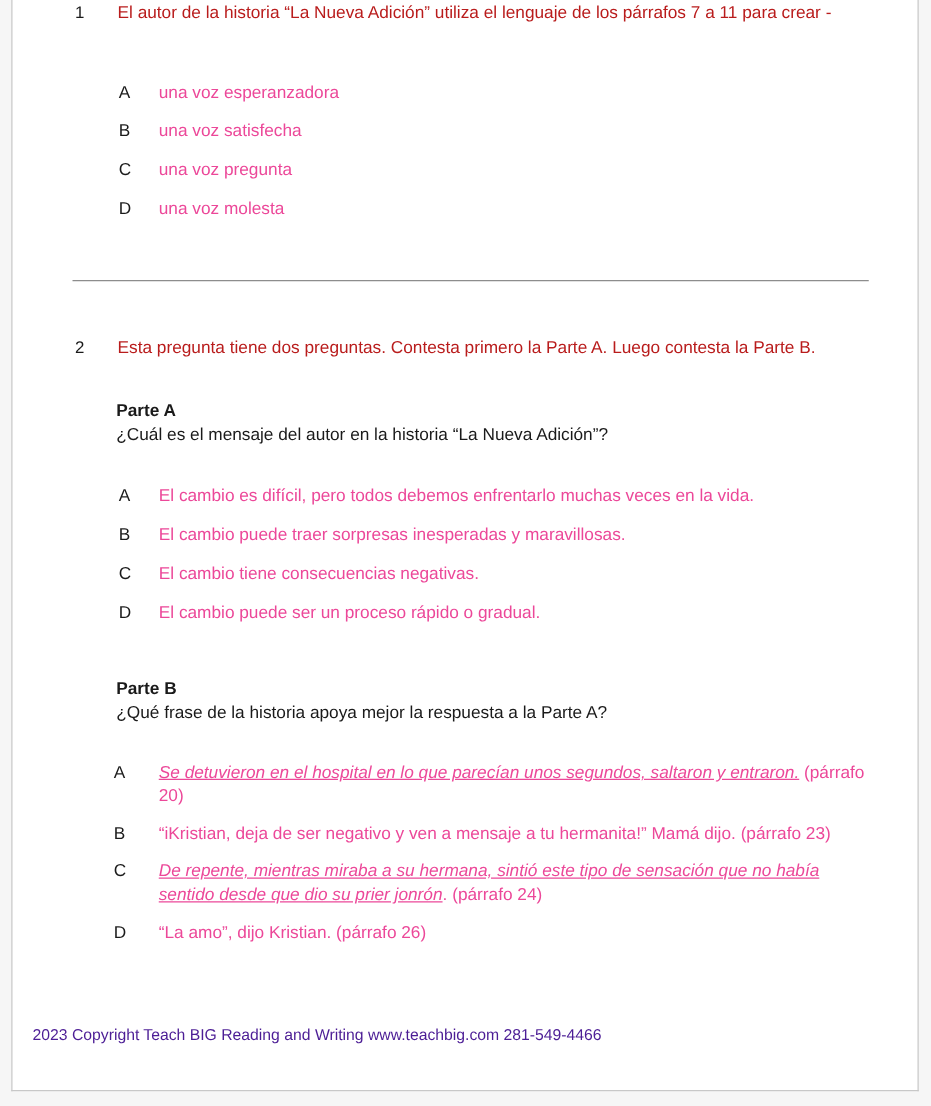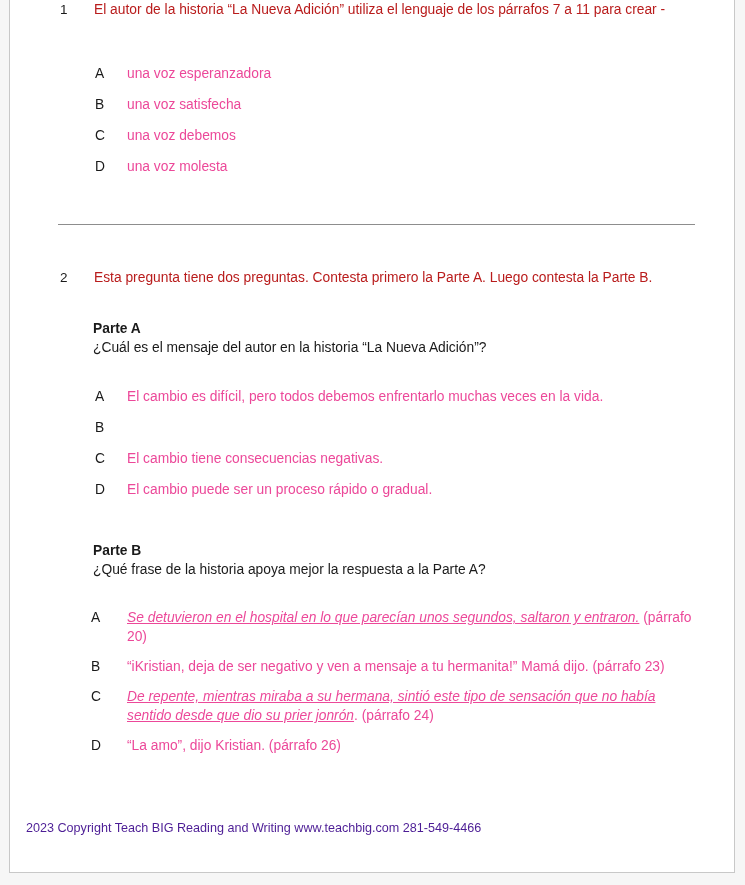--- a/index.html
+++ b/index.html
@@ -187,21 +187,21 @@
       <div class="choice">
         <span class="choice-letter">A</span>
         <span class="choice-text">una voz esperanzadora</span>
       </div>
       <div class="choice">
         <span class="choice-letter">B</span>
         <span class="choice-text">una voz satisfecha</span>
       </div>
       <div class="choice">
         <span class="choice-letter">C</span>
-        <span class="choice-text">una voz debemos</span>
+        <span class="choice-text">una voz pregunta</span>
       </div>
       <div class="choice">
         <span class="choice-letter">D</span>
         <span class="choice-text">una voz molesta</span>
       </div>
     </div>
 
     <div class="divider"></div>
 
     <div class="question" id="question-2">
@@ -216,20 +216,21 @@
       <div class="part-prompt">¿Cuál es el mensaje del autor en la historia “La Nueva Adición”?</div>
     </div>
 
     <div class="choices partA-choices" id="partA-choices">
       <div class="choice">
         <span class="choice-letter">A</span>
         <span class="choice-text">El cambio es difícil, pero todos debemos enfrentarlo muchas veces en la vida.</span>
       </div>
       <div class="choice">
         <span class="choice-letter">B</span>
+        <span class="choice-text">El cambio puede traer sorpresas inesperadas y maravillosas.</span>
       </div>
       <div class="choice">
         <span class="choice-letter">C</span>
         <span class="choice-text">El cambio tiene consecuencias negativas.</span>
       </div>
       <div class="choice">
         <span class="choice-letter">D</span>
         <span class="choice-text">El cambio puede ser un proceso rápido o gradual.</span>
       </div>
     </div>

